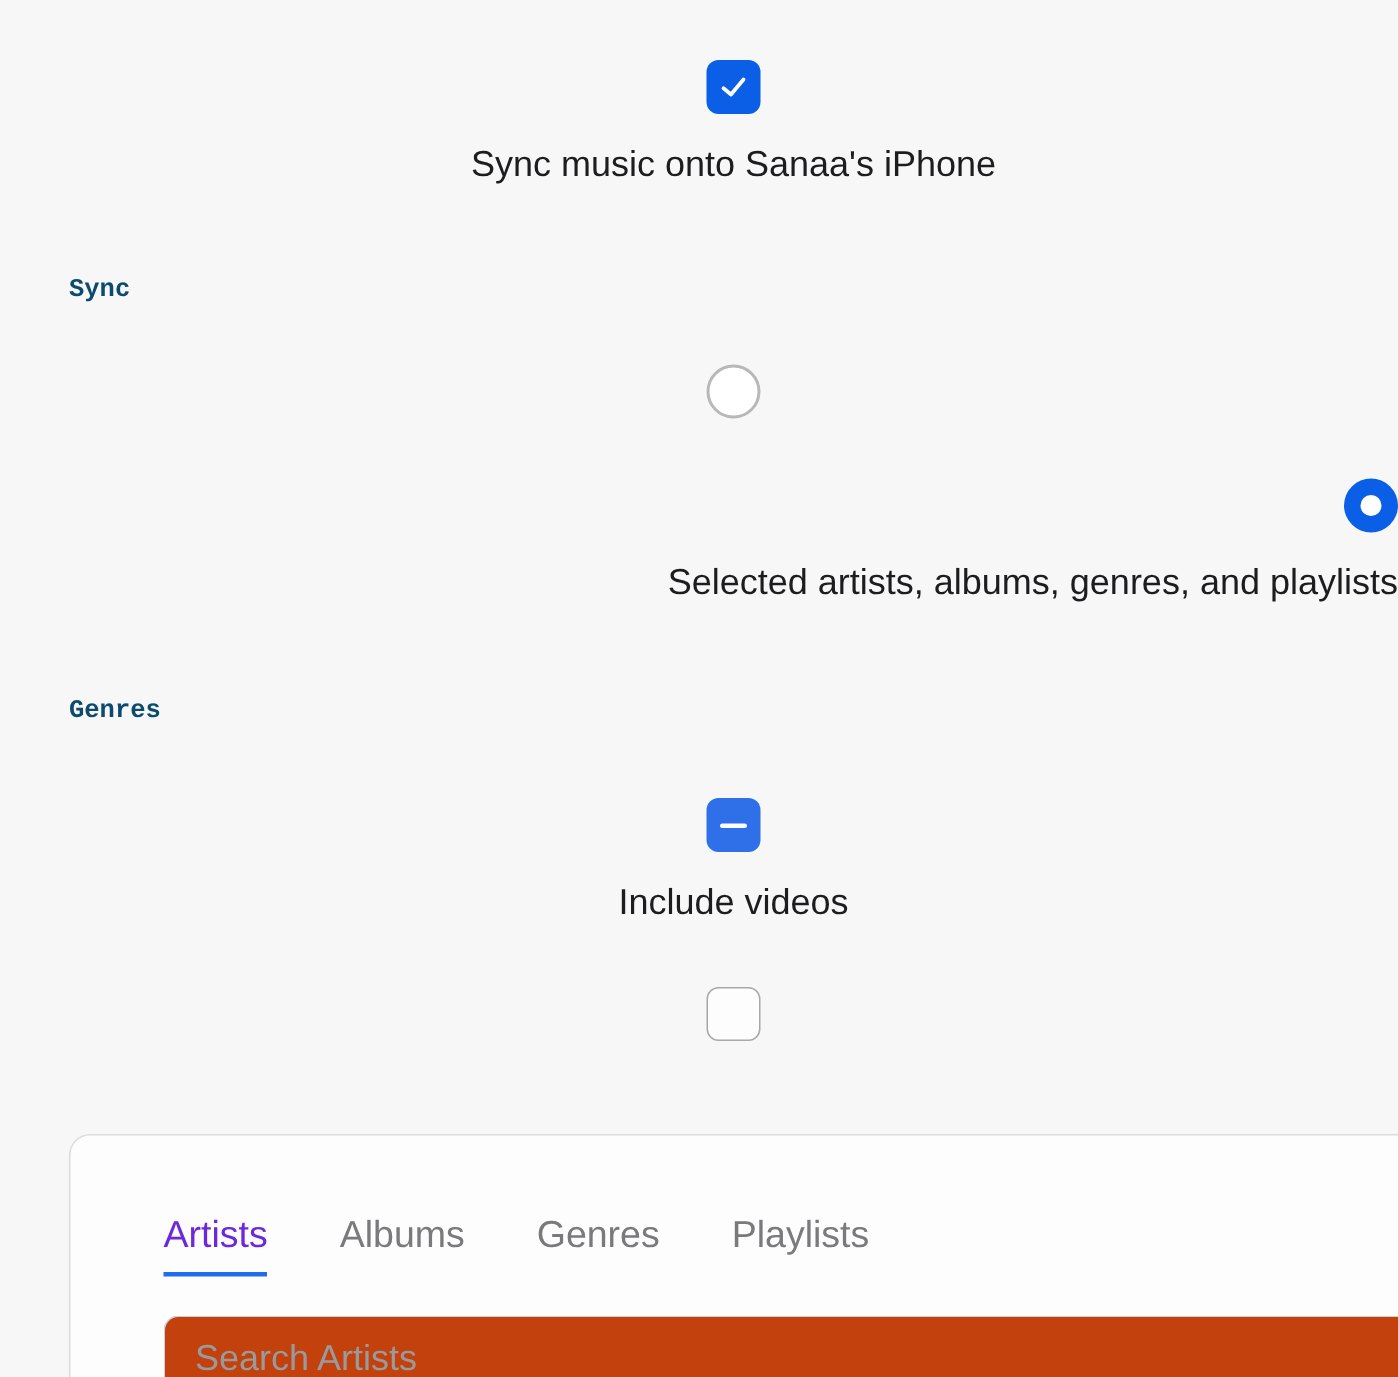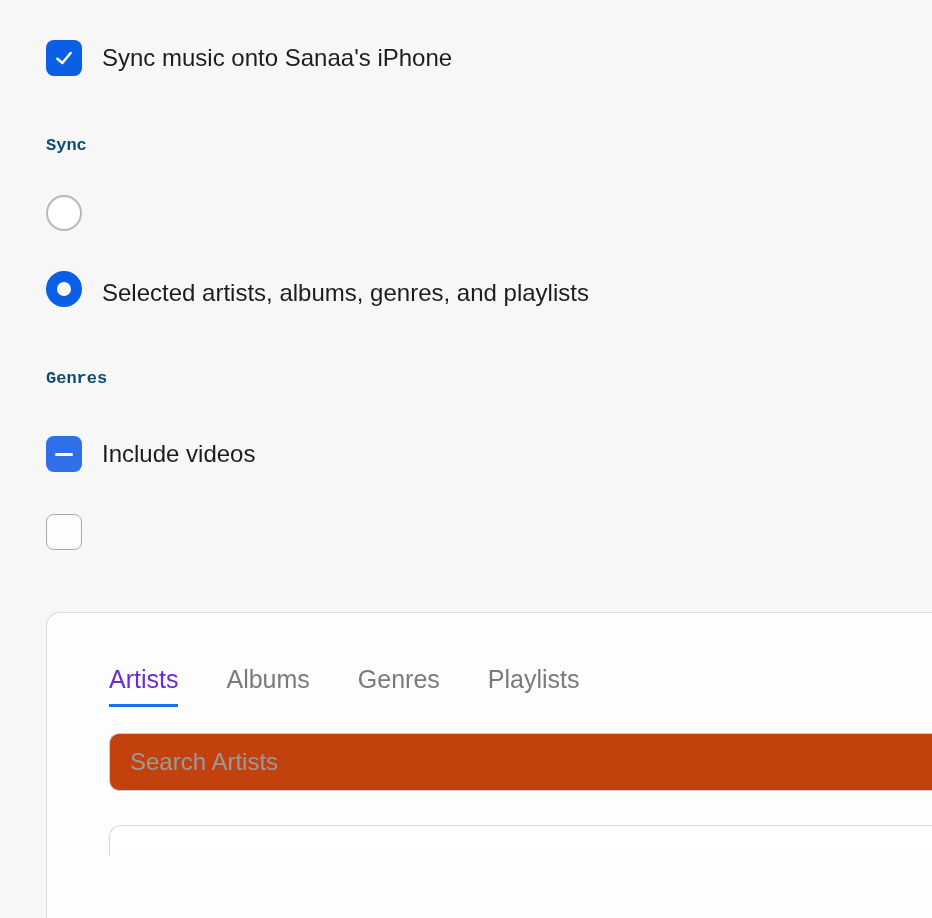--- a/index.html
+++ b/index.html
@@ -11,20 +11,21 @@
       overflow: hidden;
       color: #1d1d1f;
       font-size: 24px;
       padding: 40px 0 0 46px;
     }
 
     .row {
       display: flex;
       align-items: center;
       gap: 20px;
+      flex-direction: column;
     }
 
     
     .checkbox {
       width: 36px;
       height: 36px;
       border-radius: 8px;
       display: flex;
       align-items: center;
       justify-content: center;

